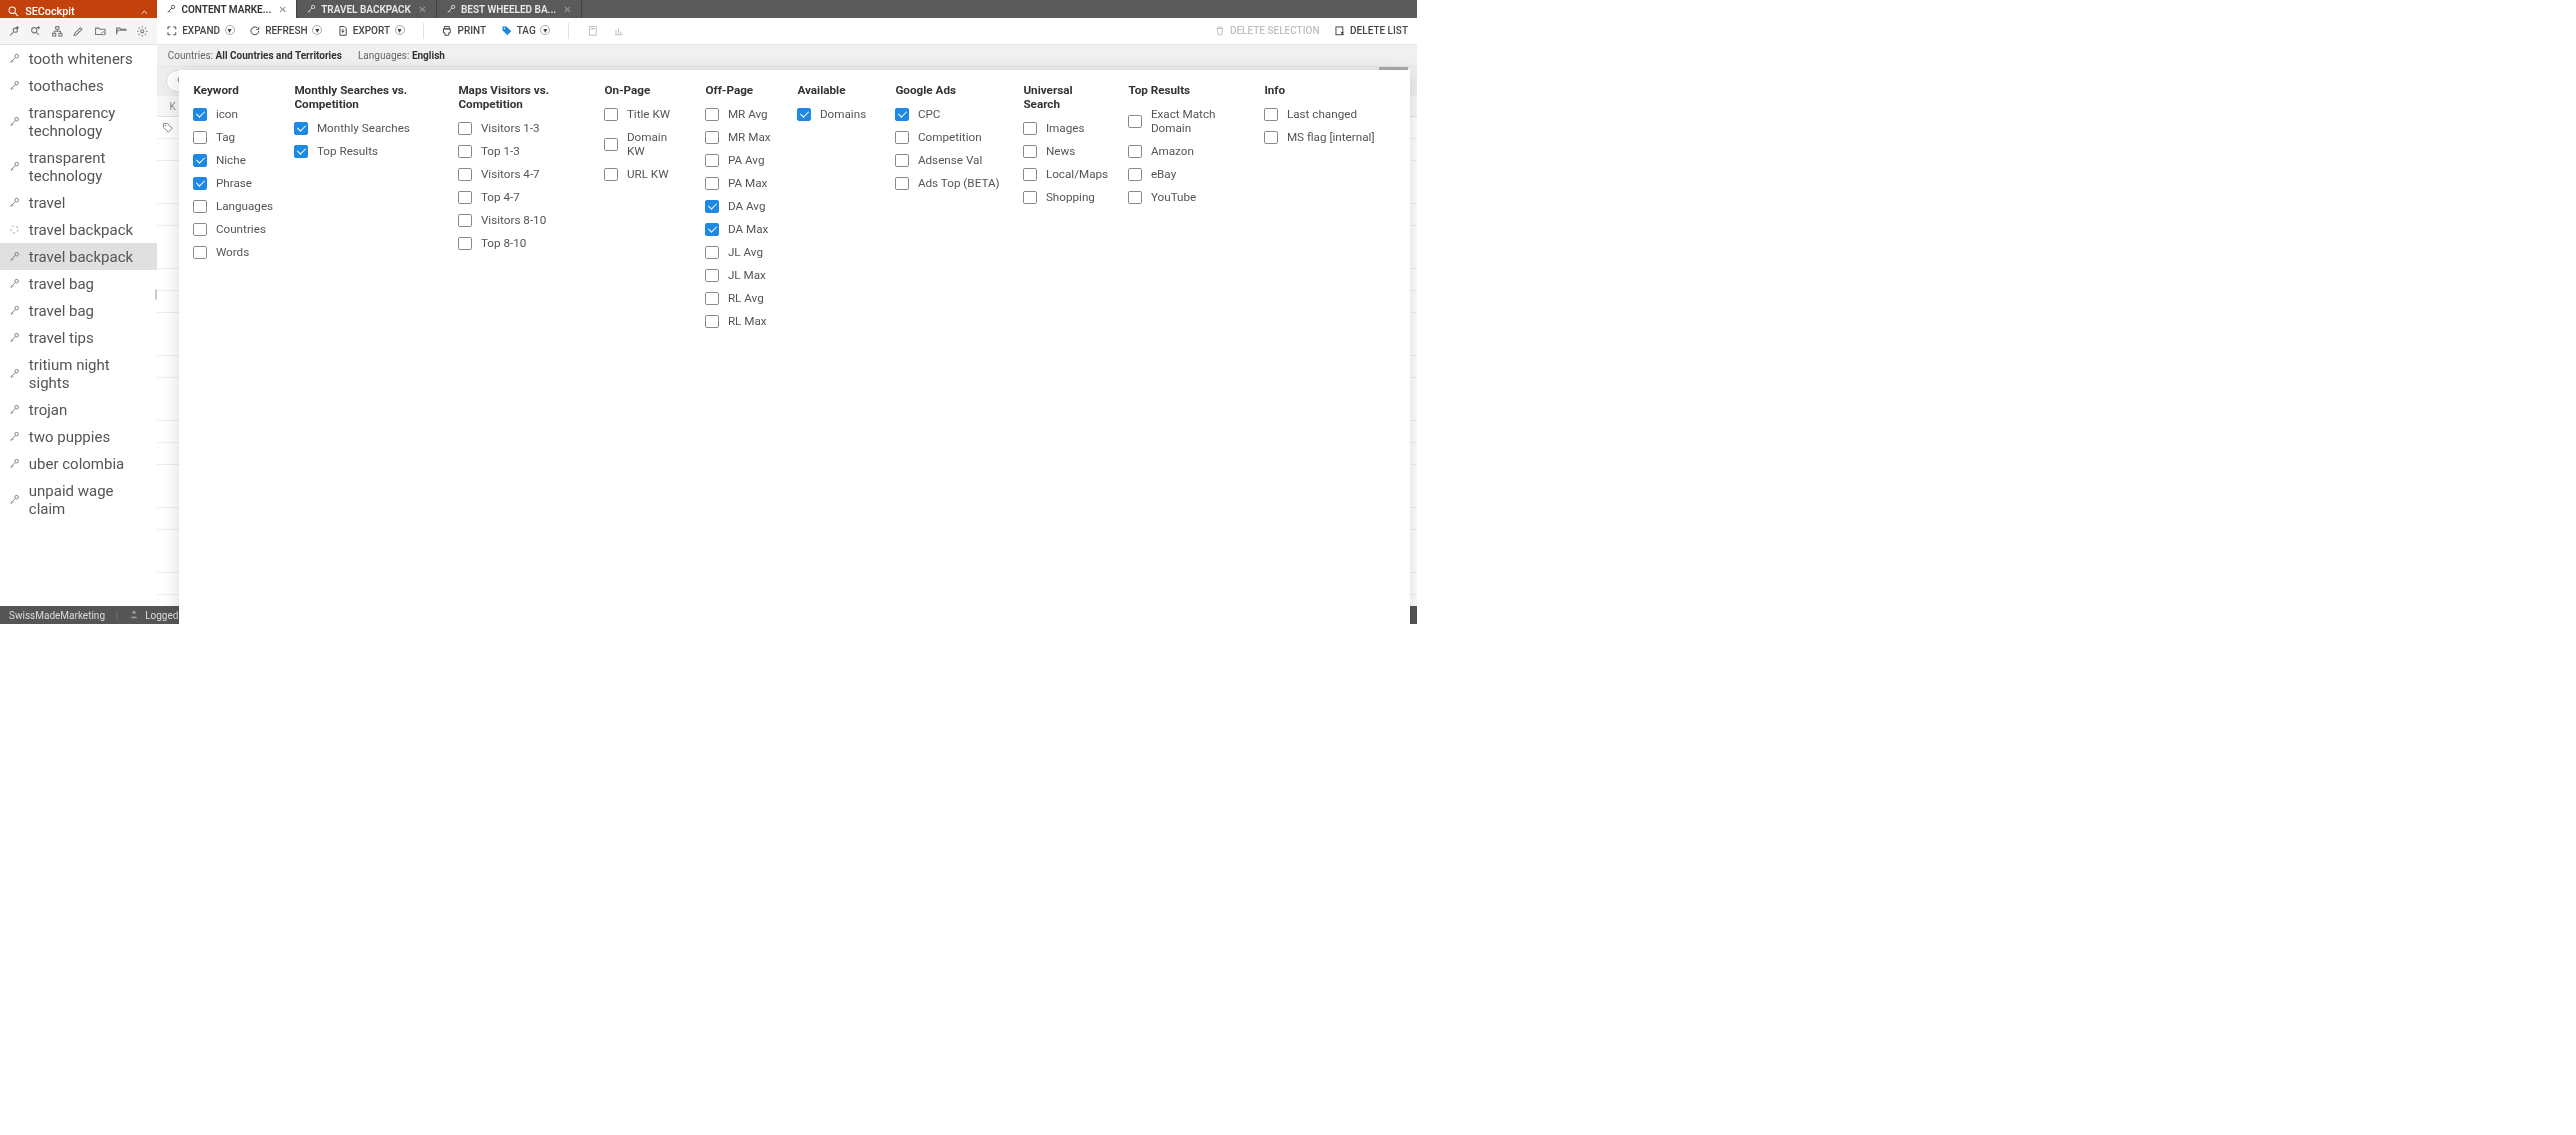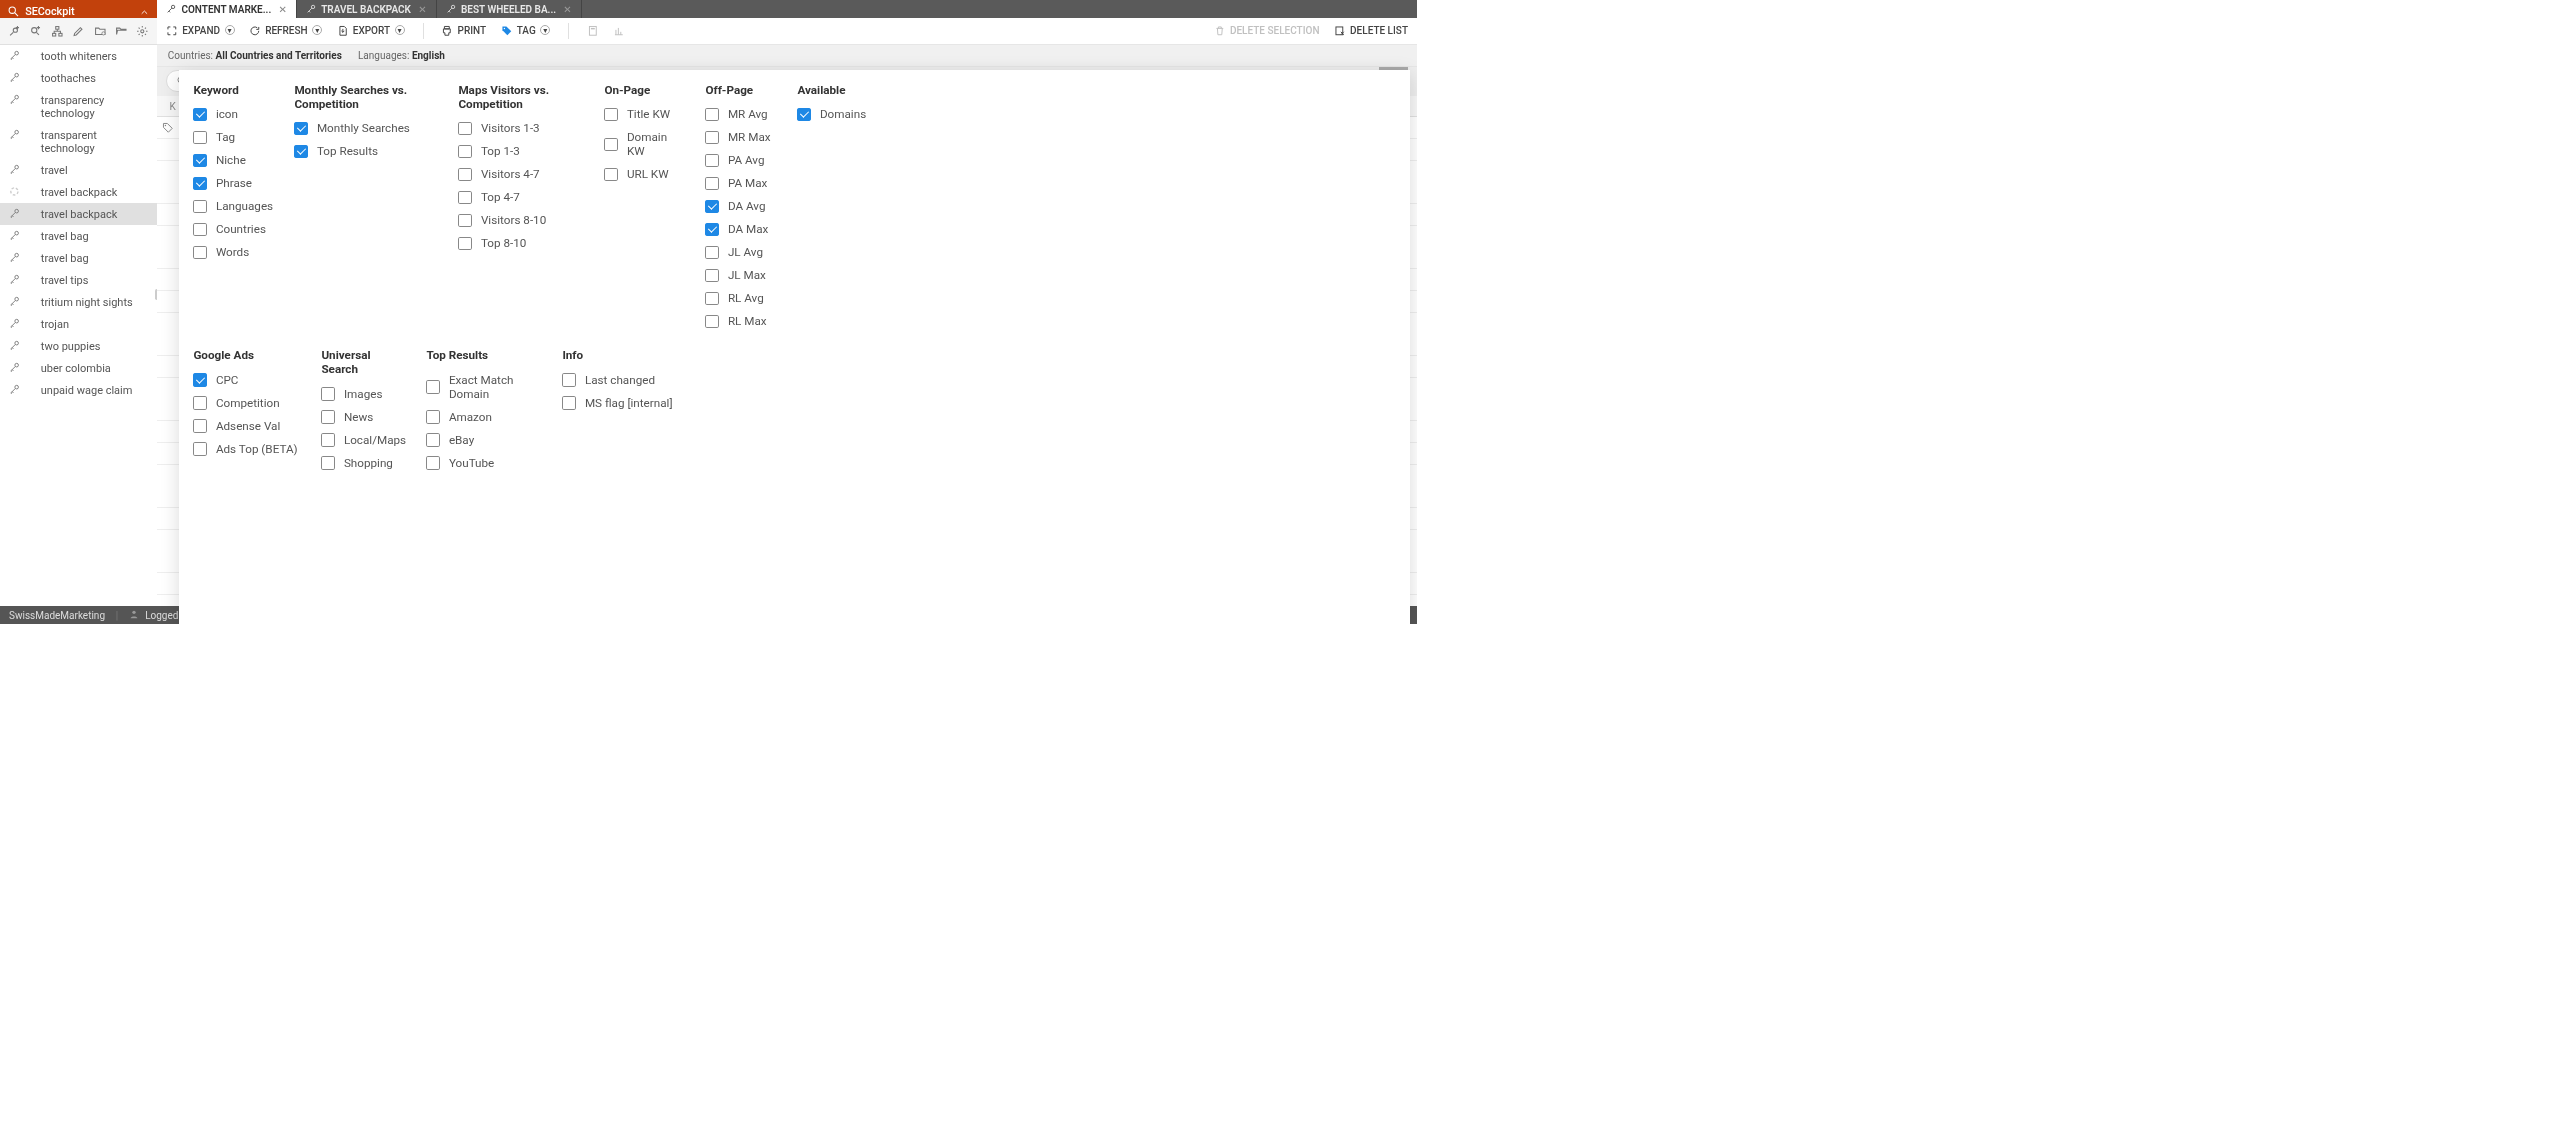--- a/index.html
+++ b/index.html
@@ -6,21 +6,21 @@
 body { width: 1417px; height: 624px; overflow: hidden; background: #fff; position: relative; }
 
 
 .sidebar { position: absolute; left: 0; top: 0; width: 157px; height: 100%; background: #fff; display: flex; flex-direction: column; }
 .sidebar-header { background: #c2410c; color: #fff; height: 18px; display: flex; align-items: flex-end; padding: 0 7.2px; font-size: 10.8px; font-weight: 500; }
 .sidebar-header .logo-icon { margin-right: 5.4px; display: inline-flex; }
 .sidebar-header .chevron { margin-left: auto; }
 .sidebar-toolbar { height: 27px; background: #f5f5f5; border-bottom: 0.9px solid #e0e0e0; display: flex; align-items: center; justify-content: space-around; padding: 0 3.6px; }
 .sidebar-toolbar .tb-icon { color: #888; cursor: pointer; display: inline-flex; }
 .sidebar-list { flex: 1; overflow-y: auto; }
-.sidebar-item { display: flex; align-items: flex-start; padding: 4.5px 9px; font-size: 11px; color: #555; cursor: pointer; gap: 21px; }
+.sidebar-item { display: flex; align-items: center; padding: 4.5px 9px; font-size: 15px; color: #555; cursor: pointer; gap: 9px; }
 .sidebar-item.active { background: #e0e0e0; }
 .sidebar-item .key-icon { color: #888; flex-shrink: 0; }
 .sidebar-item .loading-icon { flex-shrink: 0; }
 
 
 .footer { position: absolute; bottom: 0; left: 0; right: 0; height: 18px; background: #555; color: #ddd; font-size: 10px; display: flex; align-items: center; padding: 0 9px; gap: 10.8px; }
 .footer .sep { color: #777; }
 .footer .user-icon { color: #999; margin-right: 3.6px; }
 .footer strong { color: #fff; }
 
@@ -60,21 +60,21 @@
 .tablehdr .hdrcell { padding: 0 5.4px; }
 
 
 .tagrow { height: 21.7px; display: flex; align-items: center; padding: 0 5.4px; border-bottom: 0.9px solid #eee; }
 .tagrow .tag-glyph { color: #888; }
 
 
 .emptyrows { flex: 1; background: repeating-linear-gradient(#fff, #fff 21px, #eee 21px, #eee 21.7px); }
 
 
-.popover { position: absolute; left: 179px; top: 70px; right: 7.2px; bottom: 0; background: #fff; box-shadow: 0 3.6px 18px rgba(0,0,0,0.15); padding: 12.6px 14.4px; display: flex; flex-direction: column; gap: 20px; overflow: hidden; z-index: 10; }
+.popover { position: absolute; left: 179px; top: 70px; right: 7.2px; bottom: 0; background: #fff; box-shadow: 0 3.6px 18px rgba(0,0,0,0.15); padding: 12.6px 14.4px; display: flex; flex-direction: row; gap: 8px; overflow: hidden; z-index: 10; }
 .popover-row { display: flex; gap: 20px; }
 .popcol { display: flex; flex-direction: column; gap: 9px; }
 .popcol h4 { font-size: 11.7px; font-weight: 700; color: #333; margin-bottom: 1.8px; }
 .check-item { display: flex; align-items: center; gap: 9px; font-size: 11.7px; color: #555; cursor: pointer; }
 .checkbox { width: 13.5px; height: 13.5px; border: 1.8px solid #888; border-radius: 1.8px; display: inline-flex; align-items: center; justify-content: center; flex-shrink: 0; }
 .checkbox.checked { background: #1e88e5; border-color: #1e88e5; }
 .checkbox.checked::after { content: ""; width: 3.6px; height: 7.2px; border: solid #fff; border-width: 0 1.8px 1.8px 0; transform: rotate(45deg); margin-top: -1.8px; }
 
 .col-w-keyword { width: 81px; }
 .col-w-monthly { width: 144px; }

